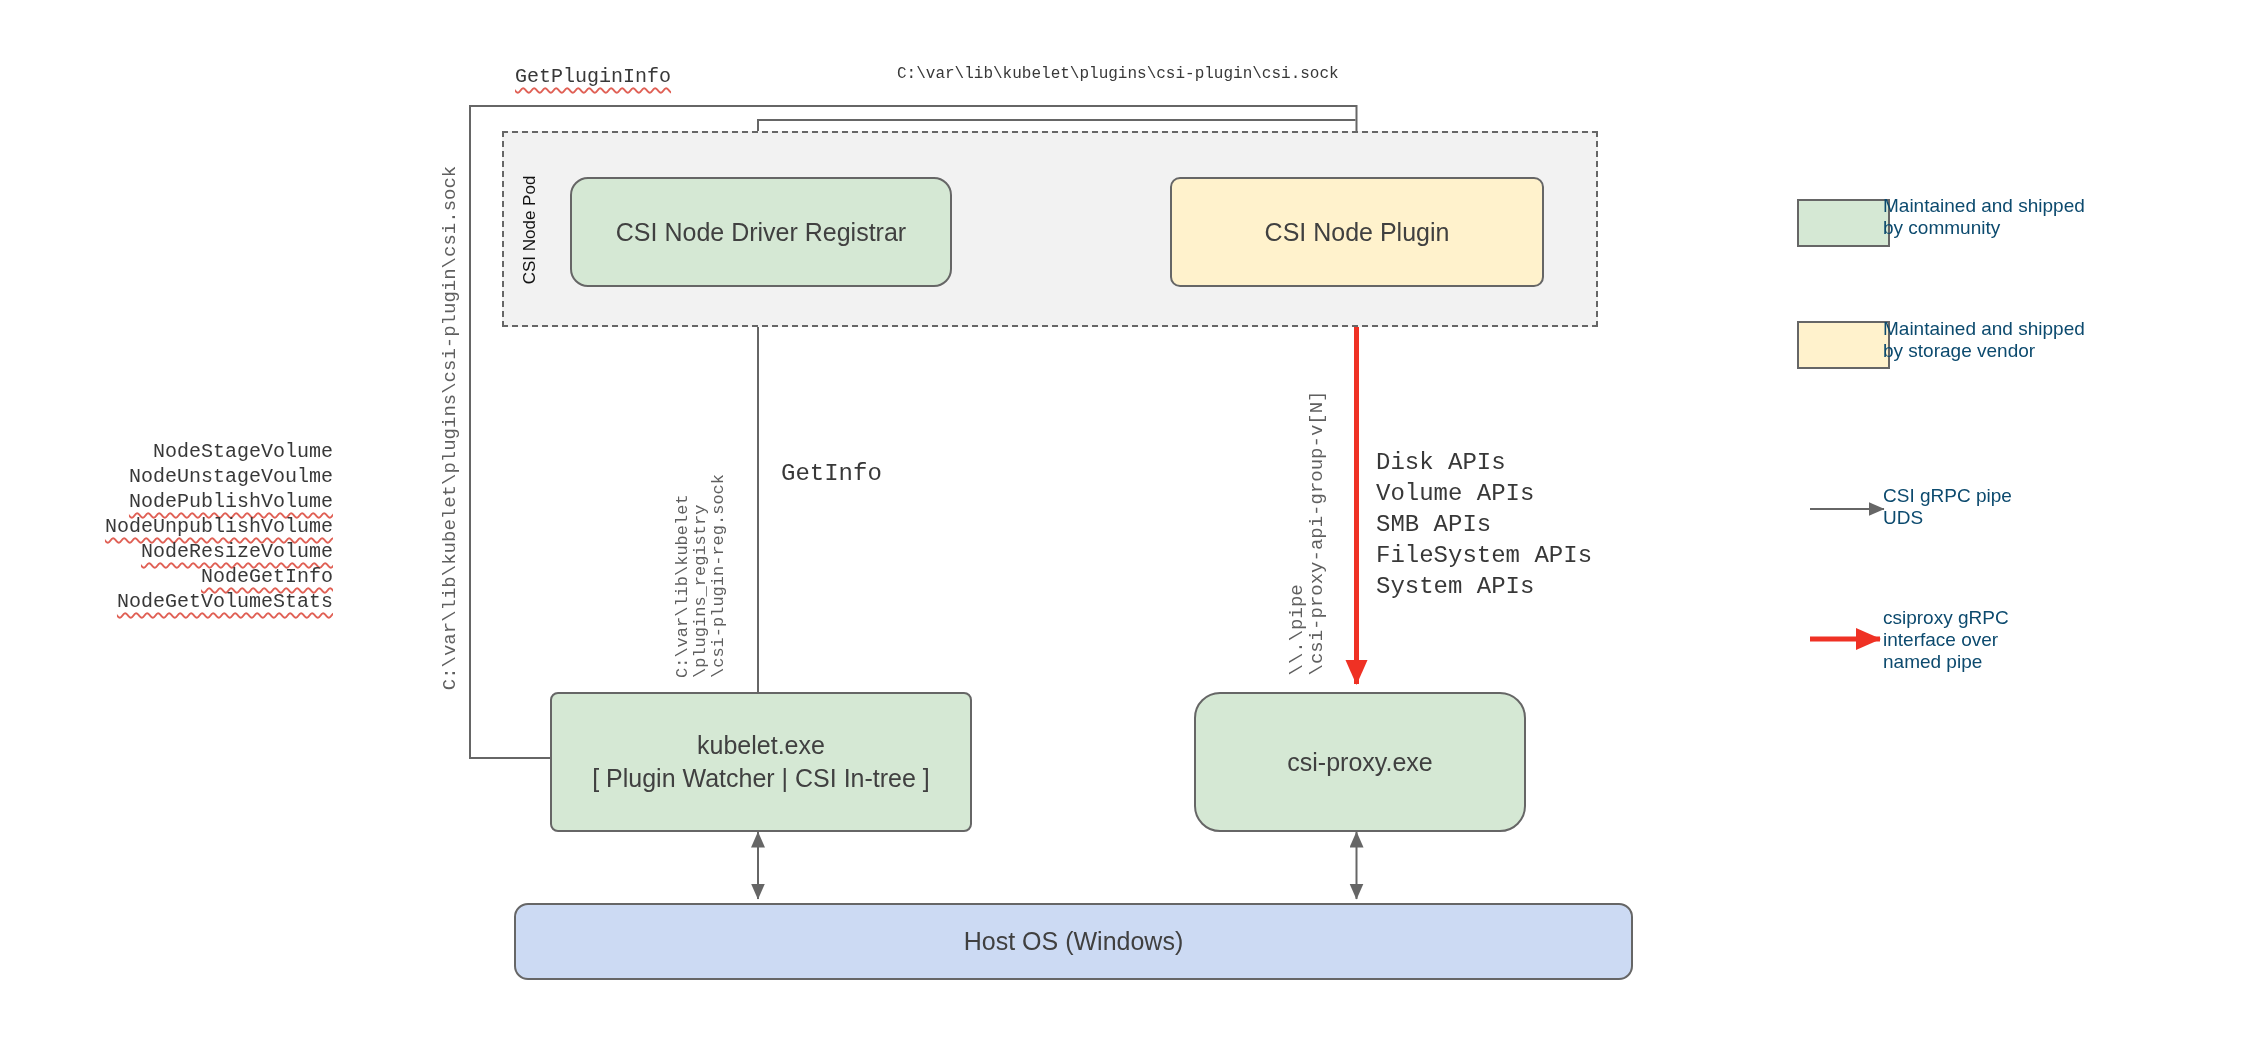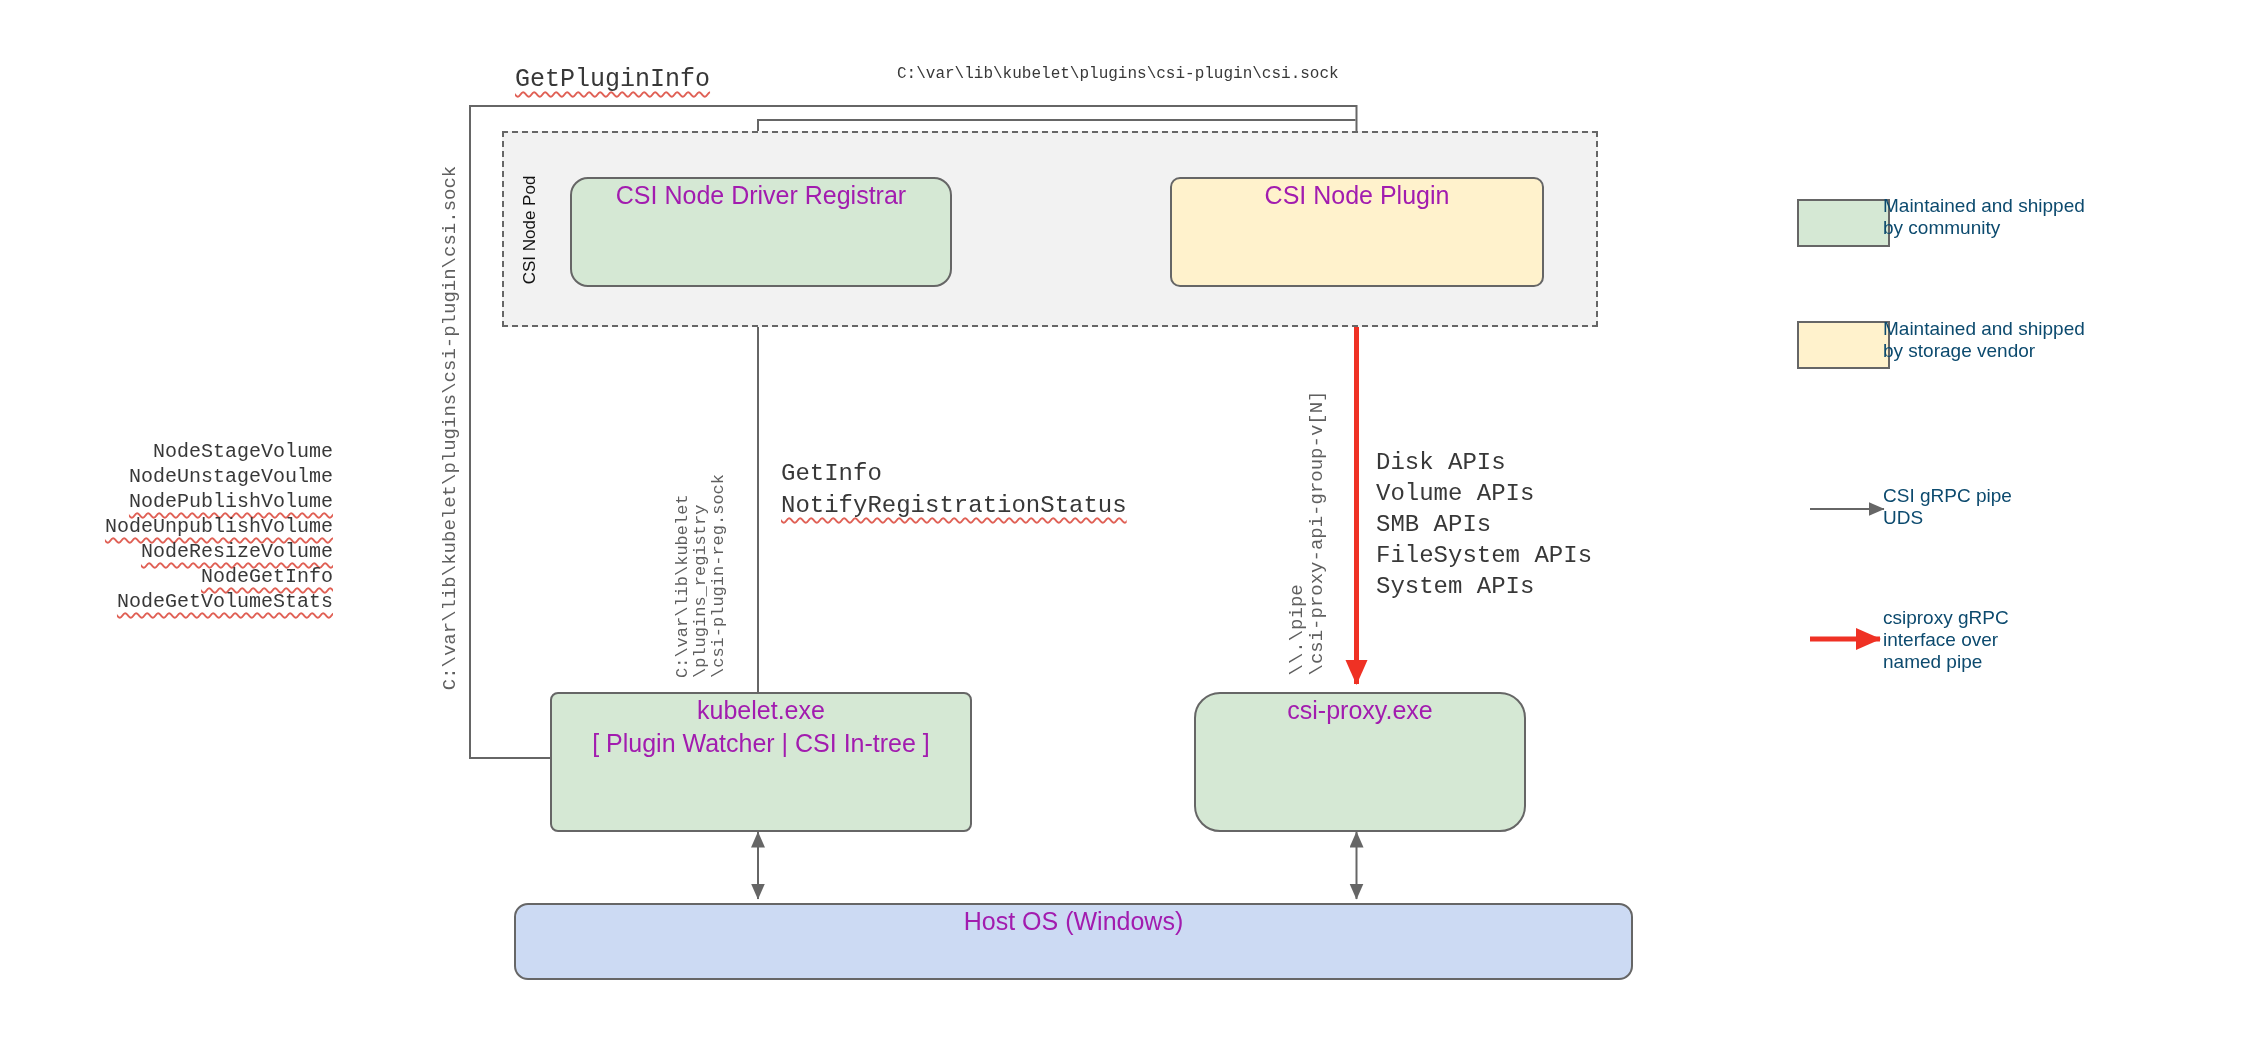--- a/index.html
+++ b/index.html
@@ -7,22 +7,22 @@
           font-family:"Liberation Sans", sans-serif;}
   svg.wires{position:absolute;left:0;top:0;width:2252px;height:1044px;pointer-events:none;}
 
   .abs{position:absolute;}
   .mono{font-family:"Liberation Mono", monospace;color:#383838;}
   .path-mono{font-family:"Liberation Mono", monospace;color:#5f5f5f;}
   .squiggle{text-decoration:underline;text-decoration-style:wavy;
             text-decoration-color:#e06055;text-decoration-thickness:1.5px;
             text-underline-offset:5px;}
 
-  .node-box{position:absolute;display:flex;justify-content:center;
-            text-align:center;border:2px solid #666666;color:#a21caf;
+  .node-box{position:absolute;display:flex;align-items:center;justify-content:center;
+            text-align:center;border:2px solid #666666;color:#404040;
             font-size:25px;line-height:33px;}
   .pod{position:absolute;left:502px;top:131px;width:1096px;height:196px;
        background:#f2f2f2;border:2px dashed #666666;box-sizing:border-box;}
   .rot{transform:translate(-50%,-50%) rotate(-90deg);white-space:nowrap;}
 
   .legend-swatch{position:absolute;width:93px;height:48px;border:2px solid #666666;box-sizing:border-box;}
   .legend-text{position:absolute;left:1883px;font-size:19px;line-height:22px;color:#0c4a6e;}
 
   .calls{left:80px;top:439px;width:253px;text-align:right;font-size:20px;line-height:25px;}
   .rpc-labels{left:781px;top:458px;font-size:24px;line-height:32px;}
@@ -53,21 +53,21 @@
 
     <path d="M 758 832 L 758 899" fill="none" stroke="#666666" stroke-width="2" marker-start="url(#arr-gray)" marker-end="url(#arr-gray)"></path>
 
     <path d="M 1356.5 832 L 1356.5 899" fill="none" stroke="#666666" stroke-width="2" marker-start="url(#arr-gray)" marker-end="url(#arr-gray)"></path>
 
     <path d="M 1810 509 L 1884 509" fill="none" stroke="#666666" stroke-width="2" marker-end="url(#arr-gray)"></path>
 
     <path d="M 1810 639 L 1880 639" fill="none" stroke="#ef3124" stroke-width="5" marker-end="url(#arr-red)"></path>
   </svg>
 
-  <div class="abs mono squiggle" style="left:515px;top:65px;font-size:25px;">GetPluginInfo</div>
+  <div class="abs mono squiggle" style="left:515px;top:65px;font-size:20px;">GetPluginInfo</div>
   <div class="abs mono" style="left:897px;top:65px;font-size:16px;">C:\var\lib\kubelet\plugins\csi-plugin\csi.sock</div>
 
   <div class="pod"></div>
   <div class="abs rot" style="left:530px;top:230px;font-size:17px;color:#111;">CSI Node Pod</div>
 
   <div class="node-box" style="left:570px;top:177px;width:378px;height:106px;border-radius:18px;background:#d5e8d4;">
     <span>CSI Node Driver Registrar</span>
   </div>
 
   <div class="node-box" style="left:1170px;top:177px;width:370px;height:106px;border-radius:10px;background:#fff2cc;">
@@ -92,21 +92,20 @@
     <div>\csi-plugin-reg.sock</div>
   </div>
 
   <div class="abs rot path-mono" style="left:1307px;top:533px;font-size:19px;line-height:20px;">
     <div>\\.\pipe</div>
     <div>\csi-proxy-api-group-v[N]</div>
   </div>
 
   <div class="abs mono rpc-labels">
     <div>GetInfo</div>
-    <div class="squiggle">NotifyRegistrationStatus</div>
   </div>
 
   <div class="abs mono api-labels">
     <div>Disk APIs</div>
     <div>Volume APIs</div>
     <div>SMB APIs</div>
     <div>FileSystem APIs</div>
     <div>System APIs</div>
   </div>
 

